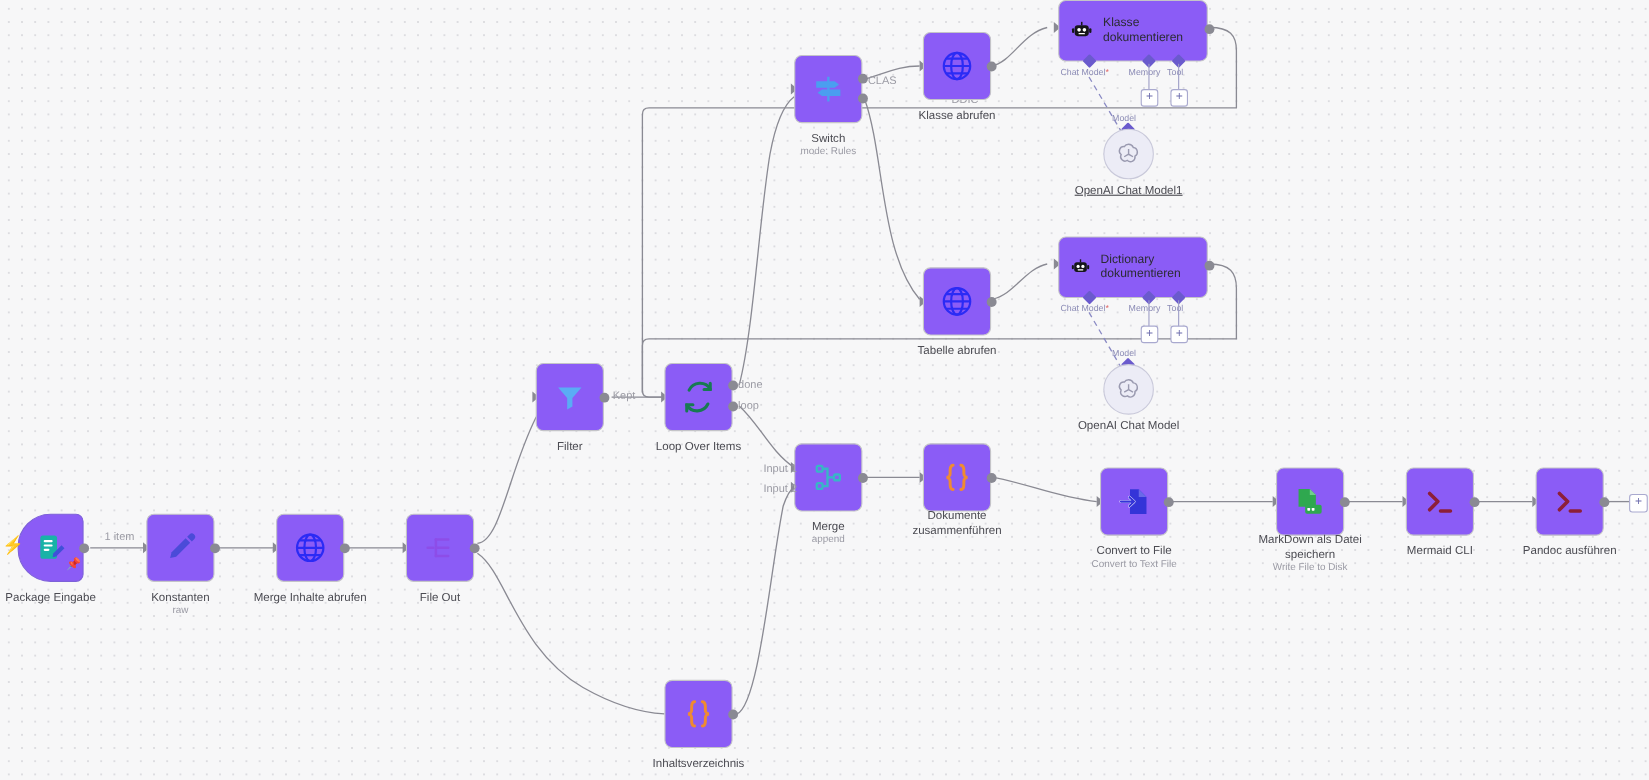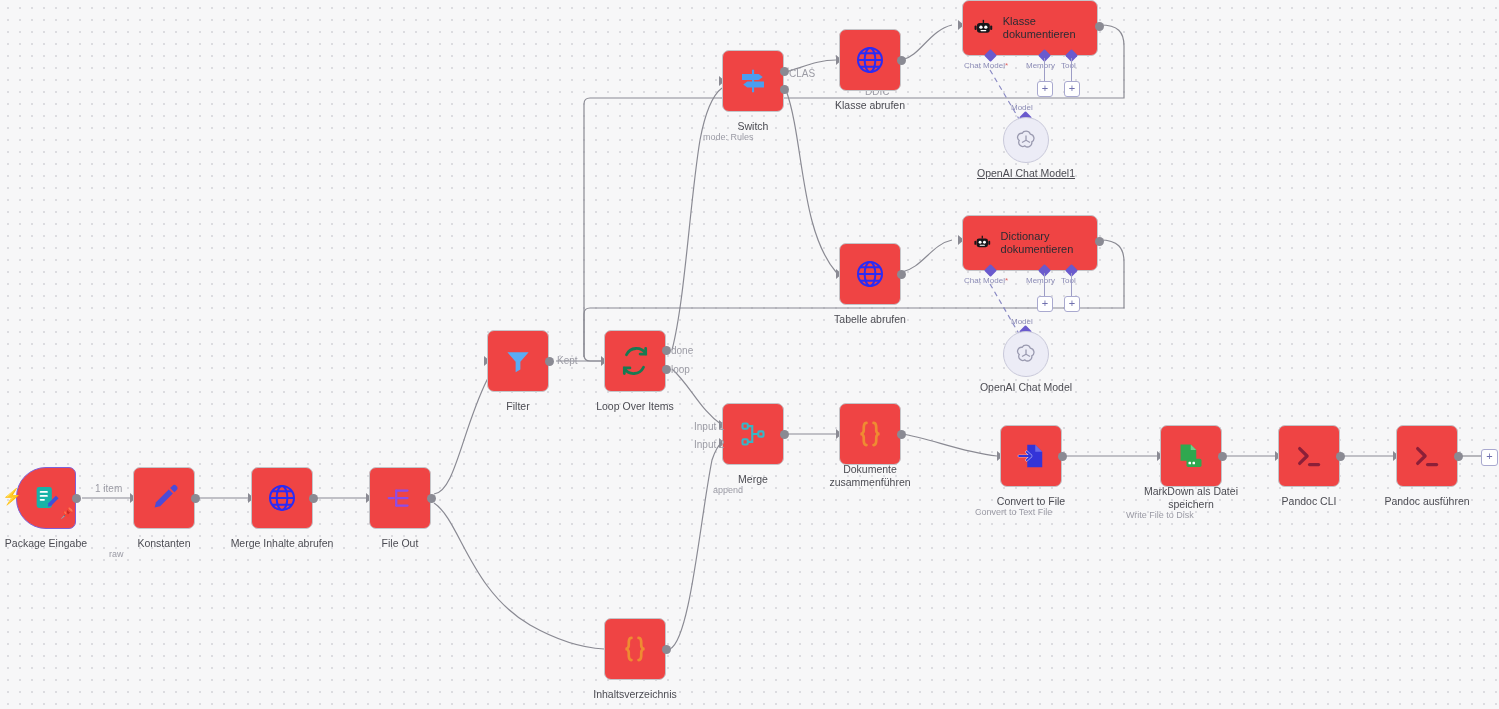--- a/index.html
+++ b/index.html
@@ -14,42 +14,42 @@
     -webkit-font-smoothing:antialiased;
   }
   #canvas{position:absolute;inset:0;}
   #wires{position:absolute;left:0;top:0;width:1499px;height:709px;pointer-events:none;}
 
   
   .node{position:absolute;}
   .box{
     position:absolute;left:0;top:0;
     width:62px;height:62px;
-    background:#ef4444;border:1px solid #c4c4c8;border-radius:7px;
+    background:#8b5cf6;border:1px solid #c4c4c8;border-radius:7px;
     box-sizing:border-box;
     display:flex;align-items:center;justify-content:center;
   }
   .box.trigger{
     border:1.4px solid #7d61d8;
     border-radius:30px 7px 7px 30px;
     width:60px;height:62px;
   }
   .box.wide{width:136px;height:56px;border-radius:7px;justify-content:flex-start;padding-left:10px;gap:9px;}
   .box.circle{
     width:46px;height:46px;border-radius:50%;
     background:#ececf6;border:1px solid #c9c9da;
   }
   .caption{
     position:absolute;text-align:center;
     font-size:10.5px;color:#4b4b52;line-height:12.5px;
     white-space:nowrap;
   }
   .caption.wrap{white-space:normal;text-align:center;}
   .subcaption{
-    position:absolute;text-align:left;
+    position:absolute;text-align:center;
     font-size:9px;color:#9a9aa4;line-height:11px;white-space:nowrap;
   }
   .agent-title{
     font-size:11px;color:#2b2b33;line-height:13px;
   }
 
   
   .dot{
     position:absolute;width:9px;height:9px;border-radius:50%;
     background:#8a8a93;
@@ -437,21 +437,21 @@
   <div class="node" style="left:1278px;top:425px;">
     <div class="inarrow" style="left:-3px;top:26px;"></div>
     <div class="inbar" style="left:2px;top:25px;"></div>
     <div class="box">
       <svg class="ic" width="32" height="32" viewBox="0 0 24 24" fill="none" stroke="#8c1f38" stroke-width="2.4" stroke-linecap="round" stroke-linejoin="round">
         <path d="M5 6.4 10.6 12 5 17.6"></path>
         <path d="M12.4 18.4h6.8"></path>
       </svg>
     </div>
     <div class="dot" style="left:58px;top:27px;"></div>
-    <div class="caption" style="left:-19px;top:70px;width:100px;">Pandoc CLI</div>
+    <div class="caption" style="left:-19px;top:70px;width:100px;">Mermaid CLI</div>
   </div>
 
   <div class="node" style="left:1396px;top:425px;">
     <div class="inarrow" style="left:-3px;top:26px;"></div>
     <div class="inbar" style="left:2px;top:25px;"></div>
     <div class="box">
       <svg class="ic" width="32" height="32" viewBox="0 0 24 24" fill="none" stroke="#8c1f38" stroke-width="2.4" stroke-linecap="round" stroke-linejoin="round">
         <path d="M5 6.4 10.6 12 5 17.6"></path>
         <path d="M12.4 18.4h6.8"></path>
       </svg>

